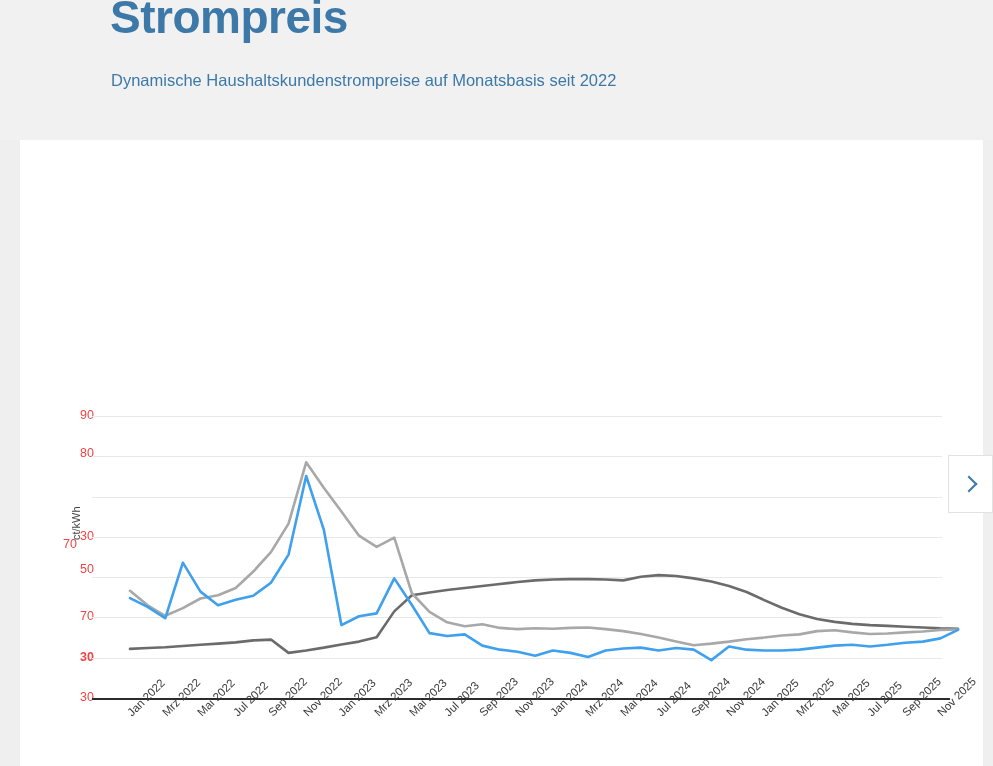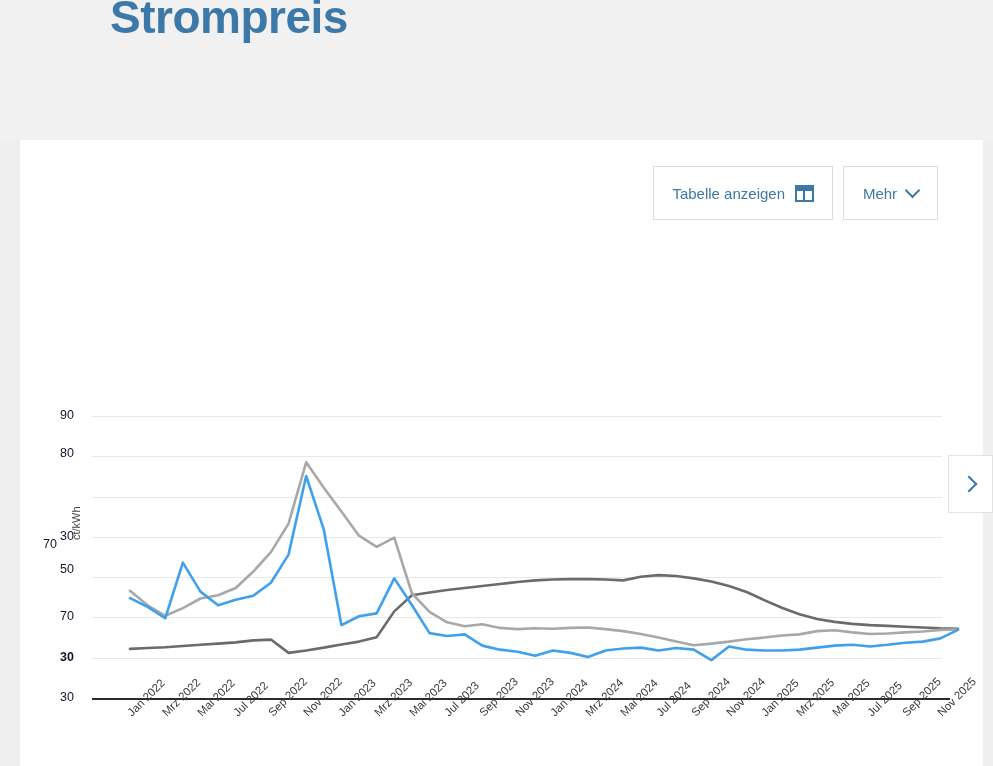--- a/index.html
+++ b/index.html
@@ -54,22 +54,22 @@
   }
   
   #plot-area { position:absolute; left:0; top:0; width:963px; height:626px; }
   #yaxis-title {
     position:absolute; left:50px; top:400px;
     font-size:11px; color:#444;
     transform:rotate(-90deg); transform-origin:left top;
     white-space:nowrap;
   }
   .ytick {
-    position:absolute; width:34px; 
-    font-size:12.5px; color:#0f172a;
+    position:absolute; width:34px; text-align:right;
+    font-size:12.5px; color:#ef4444;
   }
   .gridline { position:absolute; left:72px; width:850px; height:1px; background:#e8e8e8; }
   #xaxis-line { position:absolute; left:72px; width:858px; height:2px; background:#2b2b2b; }
   .xtick {
     position:absolute; font-size:11.5px; color:#3a3a3a;
     transform:rotate(-45deg); transform-origin:left top;
     white-space:nowrap;
   }
   
   #next-page-button {
@@ -81,38 +81,25 @@
     width:12px; height:12px;
     border-right:2.4px solid #3d79a8; border-top:2.4px solid #3d79a8;
     transform:rotate(45deg); margin-left:-4px;
   }
 </style>
 </head>
 <body>
 
 <div id="header-band">
   <div id="page-title">Strompreis</div>
+  <div id="page-subtitle">Dynamische Haushaltskundenstrompreise auf Monatsbasis seit 2022</div>
 </div>
 
 <div id="chart-card">
 
-  <div id="toolbar">
-    <div class="tool-btn" id="btn-table">
-      <span>Tabelle anzeigen</span>
-      <span class="tbl-icon">
-        <i class="frame"></i>
-          <i class="bar"></i>
-          <i class="vline"></i>
-      </span>
-    </div>
-    <div class="tool-btn" id="btn-more">
-      <span>Mehr</span>
-      <span class="chev"></span>
-    </div>
-  </div>
 
   <div id="plot-area">
     <div id="yaxis-title">ct/kWh</div>
     <div id="yticks">
         <div class="ytick" style="left: 40px; top: 550px;">30</div>
         <div class="ytick" style="left: 40px; top: 509.714px; font-weight: bold;">30</div>
         <div class="ytick" style="left: 40px; top: 469.429px;">70</div>
         <div class="ytick" style="left: 40px; top: 422px;">50</div>
         <div class="ytick" style="left: 40px; top: 388.857px;">30</div>
         <div class="ytick" style="left: 23px; top: 348.571px; margin-top: 48px;">70</div>

